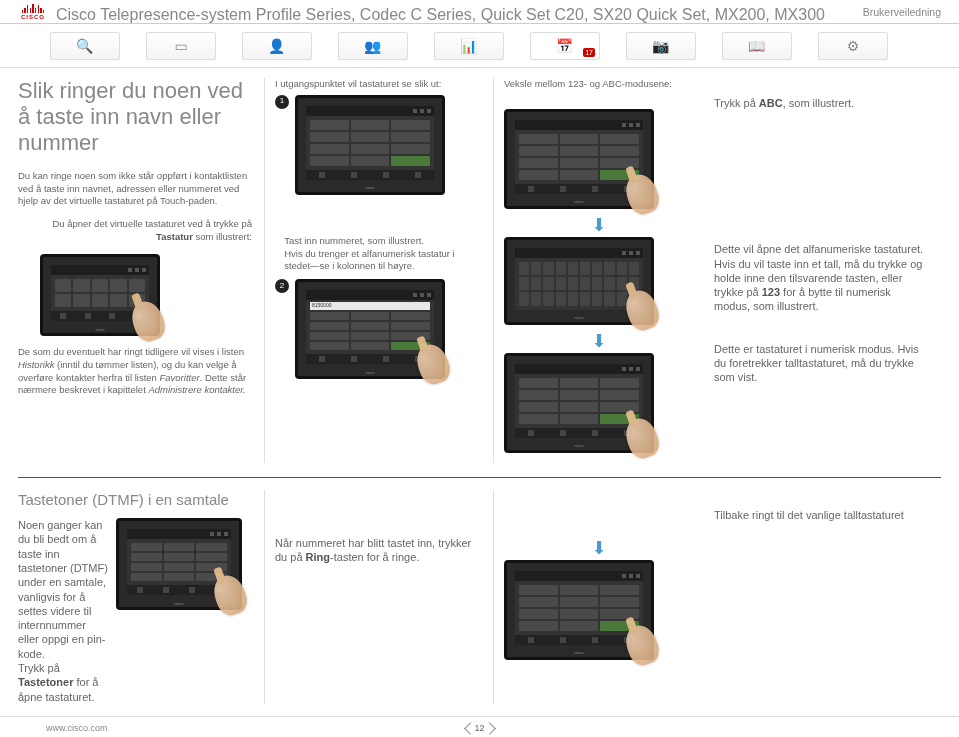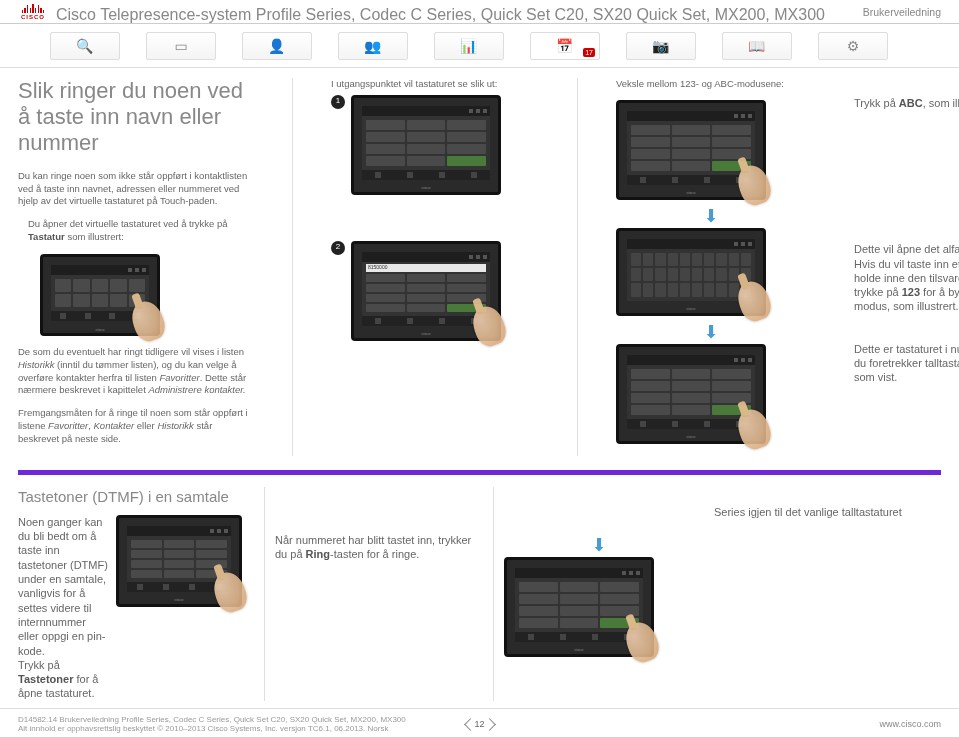--- a/index.html
+++ b/index.html
@@ -87,40 +87,39 @@
   }
 
   .content {
     display: grid;
     grid-template-columns: 246px 1px 228px 1px 210px 220px;
     grid-template-rows: auto;
     padding: 10px 14px 0 18px;
     font-size: 9.5px;
     line-height: 1.35;
     color: #666;
-    gap: 28px;
   }
   .sep {
     background: #e0e0e0;
     width: 1px;
   }
   .col { padding: 0 12px 0 0; }
   .col.c2 { padding: 0 10px; }
   .col.c3 { padding: 0 10px; }
   .col.c4 { padding: 0 0 0 10px; }
 
   h1.title {
     font-size: 22px;
     font-weight: 300;
     color: #888;
     line-height: 1.18;
     margin-bottom: 14px;
   }
   .para { margin-bottom: 10px; }
-  .indent-para { padding-left: 10px; }
+  .indent-para { padding-left: 10px; text-align: right; }
   .bold { font-weight: bold; color: #555; }
 
   .touch-panel {
     width: 150px;
     height: 100px;
     background: #2a2a2a;
     border: 3px solid #111;
     border-radius: 4px;
     position: relative;
     margin: 6px 0 10px 22px;
@@ -211,21 +210,21 @@
     text-align: center;
     color: #4a9bd4;
     font-size: 18px;
     line-height: 12px;
     margin: 2px 0;
   }
   .right-col-block { margin-bottom: 12px; }
   .right-col-text { font-size: 11px; line-height: 1.3; }
 
   .section2 {
-    border-top: 5px solid #6d28d9;
+    border-top: 1px solid #6d28d9;
     margin: 14px 18px 0 18px;
     padding-top: 12px;
     display: grid;
     grid-template-columns: 246px 1px 228px 1px 210px 220px;
     font-size: 9.5px;
     line-height: 1.35;
     color: #666;
   }
   h2.subtitle {
     font-size: 15px;
@@ -339,23 +338,20 @@
               <span></span>
               <span></span>
             </div>
         </div>
         <div class="finger"></div>
         <div class="cisco">cisco</div>
       </div>
       <p class="para">
         <span>De som du eventuelt har ringt tidligere vil vises i listen </span><span class="italic">Historikk</span><span> (inntil du tømmer listen), og du kan velge å overføre kontakter herfra til listen </span><span class="italic">Favoritter</span><span>. Dette står nærmere beskrevet i kapittelet </span><span class="italic">Administrere kontakter.</span>
       </p>
-      <p class="para">
-        <span>Fremgangsmåten for å ringe til noen som står oppført i listene </span><span class="italic">Favoritter</span><span>, </span><span class="italic">Kontakter</span><span> eller </span><span class="italic">Historikk</span><span> står beskrevet på neste side.</span>
-      </p>
     </div>
 
     <div class="sep"></div>
 
     <div class="col c2">
       <div class="step-row">
         <span class="step-label">I utgangspunktet vil tastaturet se slik ut:</span>
       </div>
       <div class="step-row">
         <span class="step-num">1</span>
@@ -384,20 +380,27 @@
                 <span></span>
                 <span></span>
                 <span></span>
                 <span></span>
               </div>
           </div>
           <div class="cisco">cisco</div>
         </div>
       </div>
       <div style="height:36px;"></div>
+      <div class="step-row">
+        <span style="width:14px"></span>
+        <div class="step-label">
+          <div>Tast inn nummeret, som illustrert.</div>
+          <div>Hvis du trenger et alfanumerisk tastatur i stedet—se i kolonnen til høyre.</div>
+        </div>
+      </div>
       <div class="step-row" style="margin-top:6px;">
         <span class="step-num">2</span>
         <div class="touch-panel" style="margin:0;">
           <div class="inner">
             <div class="topbar">
                 <span></span>
                 <span></span>
                 <span></span>
               </div>
             <div style="background:#e8e8e8;height:8px;margin:2px 4px;font-size:5px;color:#333;padding-left:2px;">8150000</div>
@@ -424,21 +427,21 @@
           </div>
           <div class="finger"></div>
           <div class="cisco">cisco</div>
         </div>
       </div>
     </div>
 
     <div class="sep"></div>
 
     <div class="col c3">
-      <div class="step-label" style="margin-bottom:9px;">Veksle mellom 123- og ABC-modusene:</div>
+      <div class="step-label" style="margin-bottom:18px;">Veksle mellom 123- og ABC-modusene:</div>
       <div class="touch-panel" style="margin-left:0">
         <div class="inner">
           <div class="topbar">
               <span></span>
               <span></span>
               <span></span>
             </div>
           <div class="grid">
             <div class="key"></div>
               <div class="key"></div>
@@ -634,25 +637,21 @@
               <span></span>
               <span></span>
             </div>
         </div>
         <div class="finger"></div>
         <div class="cisco">cisco</div>
       </div>
     </div>
     <div class="sec2-col" style="padding-left:10px;">
       <div style="height:18px;"></div>
-      <p class="right-col-text">Series igjen til det vanlige talltastaturet</p>
+      <p class="right-col-text">Tilbake ringt til det vanlige talltastaturet</p>
     </div>
   </div>
 
   <div class="footer">
-    <div>
-      <div>D14582.14 Brukerveiledning Profile Series, Codec C Series, Quick Set C20, SX20 Quick Set, MX200, MX300</div>
-      <div>Alt innhold er opphavsrettslig beskyttet © 2010–2013 Cisco Systems, Inc. versjon TC6.1, 06.2013. Norsk</div>
-    </div>
     <div class="page-num">12</div>
     <div class="footer-right">www.cisco.com</div>
   </div>
 </div>
 
 </body></html>

